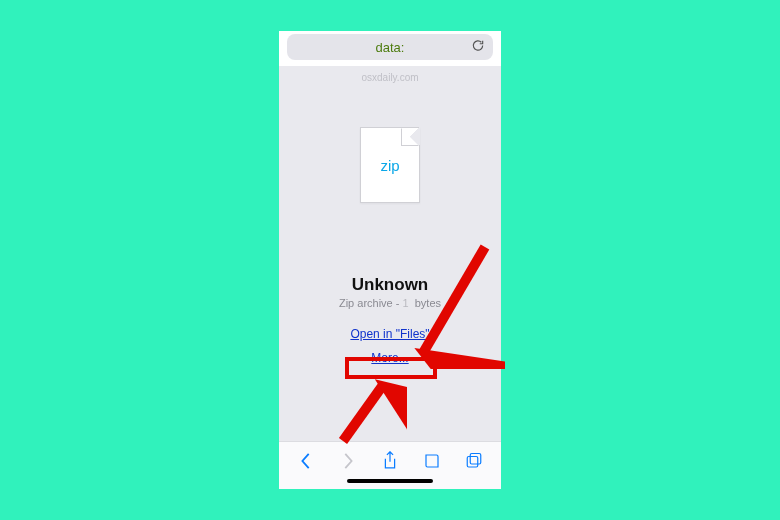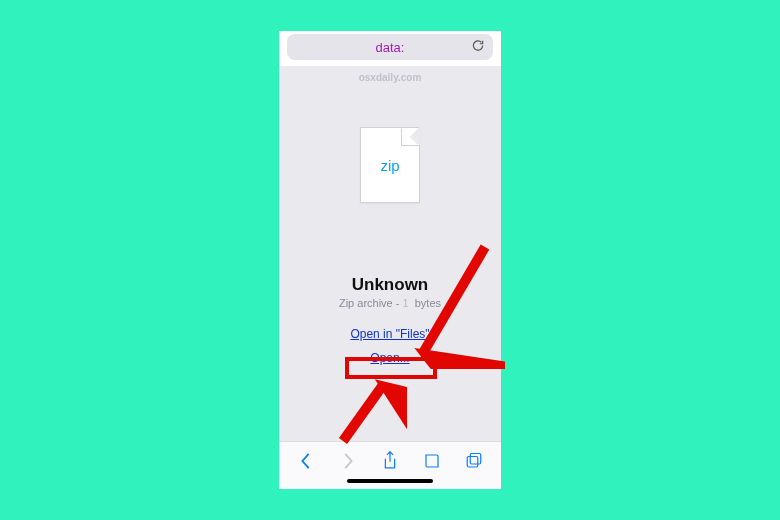--- a/index.html
+++ b/index.html
@@ -50,33 +50,33 @@
     .url-bar-wrap { background:#fff; padding: 3px 8px 6px; }
     .url-bar {
       height: 26px;
       background: #e4e4ea;
       border-radius: 8px;
       display: flex;
       align-items: center;
       justify-content: center;
       position: relative;
       font-size: 13px;
-      color: #a21caf;
+      color: #4d7c0f;
     }
     .reload-icon { position:absolute; right:8px; top:50%; transform:translateY(-50%); color:#555; }
 
     .content {
       flex: 1;
       background: #e9e9ee;
       display: flex;
       flex-direction: column;
       align-items: center;
       padding-top: 4px;
     }
-    .watermark { font-size: 10px; color: #c0c0c7; margin-top: 2px; font-weight: bold; }
+    .watermark { font-size: 10px; color: #c0c0c7; margin-top: 2px; }
 
     .file-icon {
       margin-top: 44px;
       width: 60px; height: 76px;
       background: #fff;
       border: 1px solid #d0d0d5;
       position: relative;
       display:flex; align-items:center; justify-content:center;
       box-shadow: 0 1px 2px rgba(0,0,0,.05);
     }
@@ -142,21 +142,21 @@
       <span class="file-ext">zip</span>
     </div>
 
     <div class="file-title">Unknown</div>
     <div class="file-sub">
       <span>Zip archive - </span><span style="opacity:.5">1&nbsp;&nbsp;</span><span>bytes</span>
     </div>
 
     <div class="link-area">
       <a class="link">Open in "Files"</a>
-      <a class="link">Open...</a>
+      <a class="link">More...</a>
     </div>
   </div>
 
   <div class="toolbar">
     <div class="tb">
       <svg width="14" height="18" viewBox="0 0 12 20">
           <path fill="none" stroke="#0a7cff" stroke-width="2" d="M9 2l-7 8 7 8"></path>
         </svg>
     </div>
     <div class="tb">

